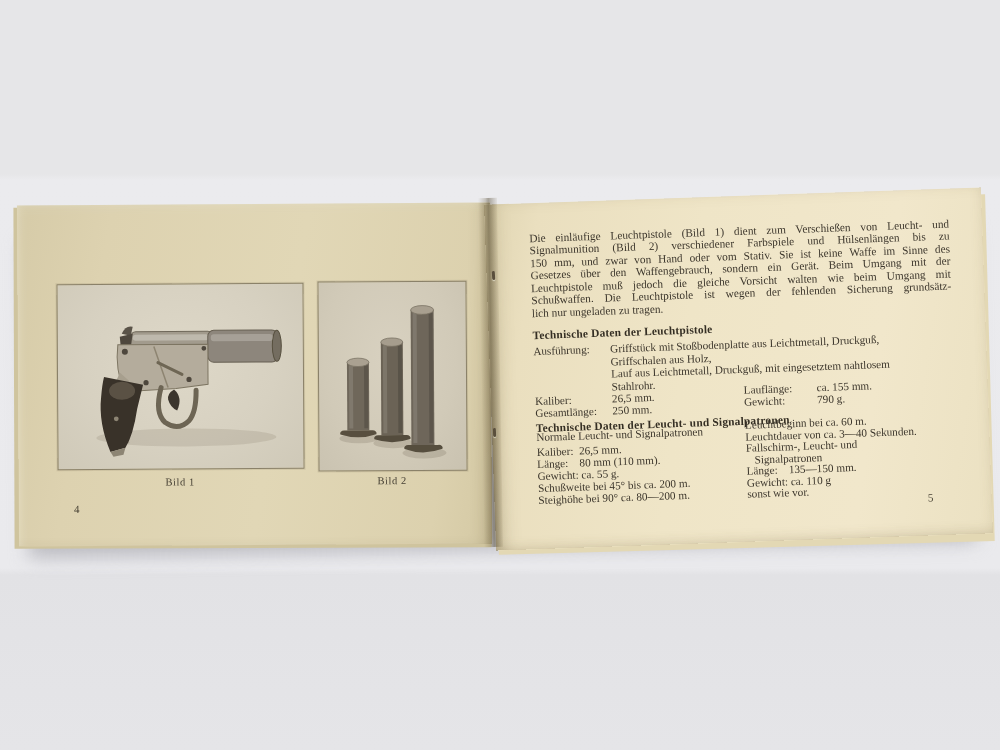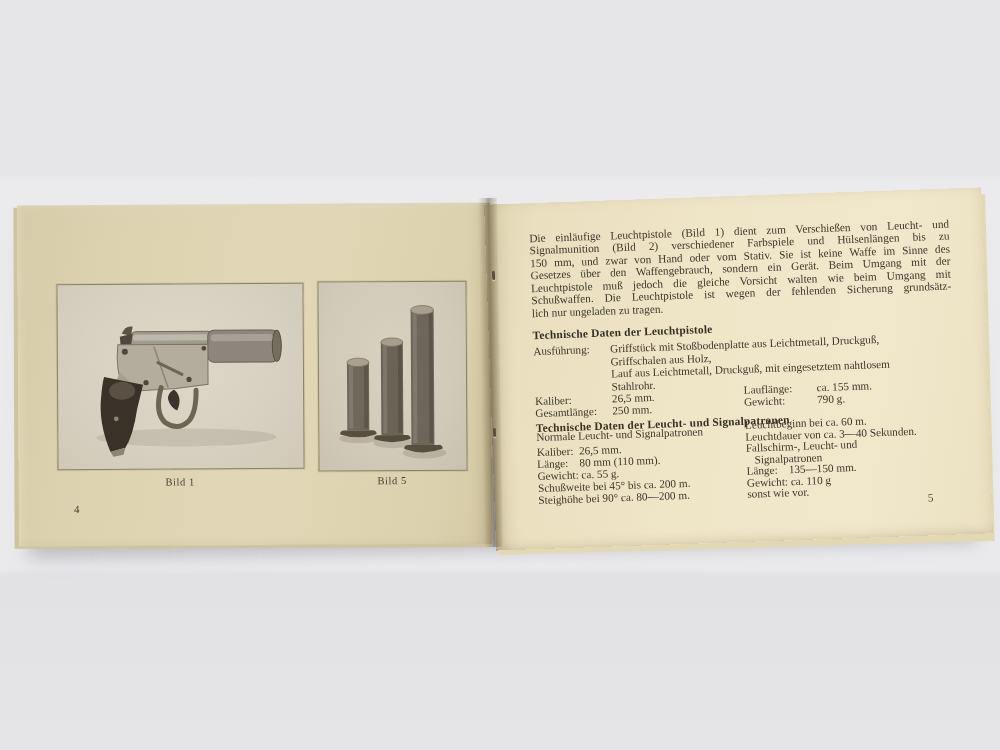--- a/index.html
+++ b/index.html
@@ -126,21 +126,21 @@
 
         <rect x="92" y="27" width="23" height="135" fill="#6e665a"></rect>
         <rect x="94" y="30" width="4" height="130" fill="rgba(255,255,248,0.12)"></rect>
         <rect x="110" y="30" width="4" height="130" fill="rgba(0,0,0,0.16)"></rect>
         <ellipse cx="103.5" cy="27" rx="11.5" ry="4.4" fill="#a89f8f" stroke="#7c7465" stroke-width="0.8"></ellipse>
         <path d="M89,162 h30 a4,3 0 0 1 4,4 q-19,7 -38,0 a4,3 0 0 1 4,-4 Z" fill="#564e3e"></path>
       </svg>
     </div>
 
     <div class="caption caption-1">Bild 1</div>
-    <div class="caption caption-2">Bild 5</div>
+    <div class="caption caption-2">Bild 2</div>
     <div class="pageno pageno-left">4</div>
   </div>
 
   <div class="page page-right">
 
     <div class="intro">
       <div class="jline">Die einläufige Leuchtpistole (Bild 1) dient zum Verschießen von Leucht- und</div>
       <div class="jline">Signalmunition (Bild 2) verschiedener Farbspiele und Hülsenlängen bis zu</div>
       <div class="jline">150 mm, und zwar von Hand oder vom Stativ. Sie ist keine Waffe im Sinne des</div>
       <div class="jline">Gesetzes über den Waffengebrauch, sondern ein Gerät. Beim Umgang mit der</div>

